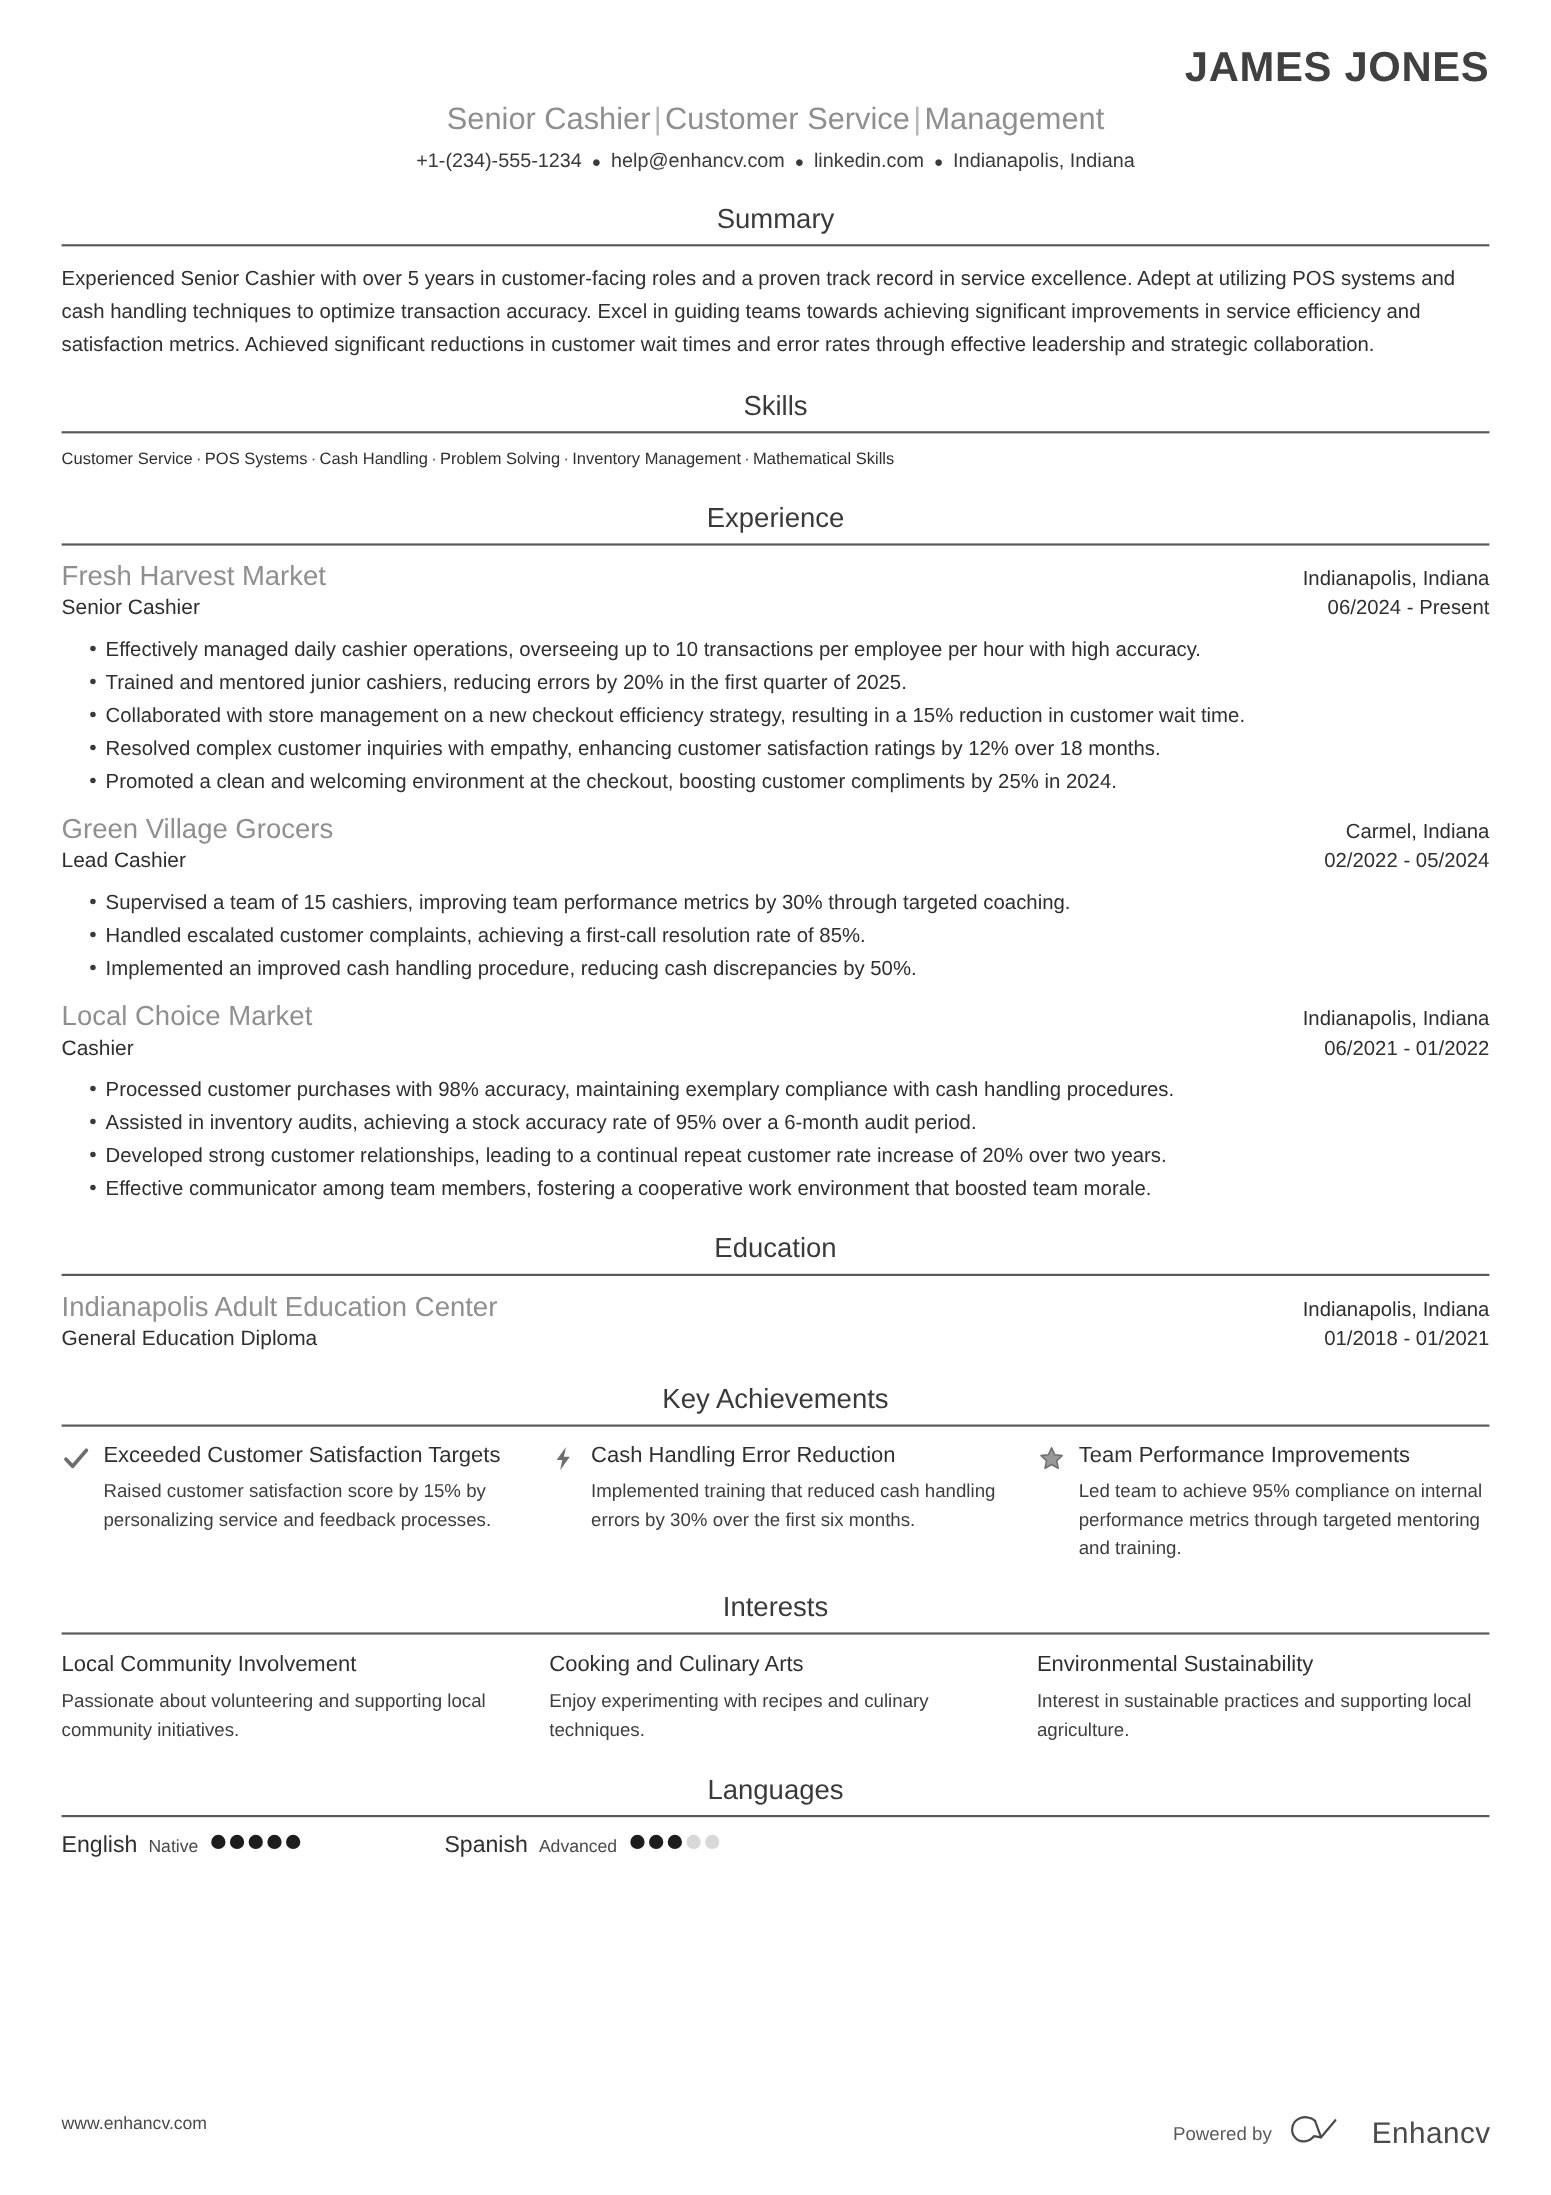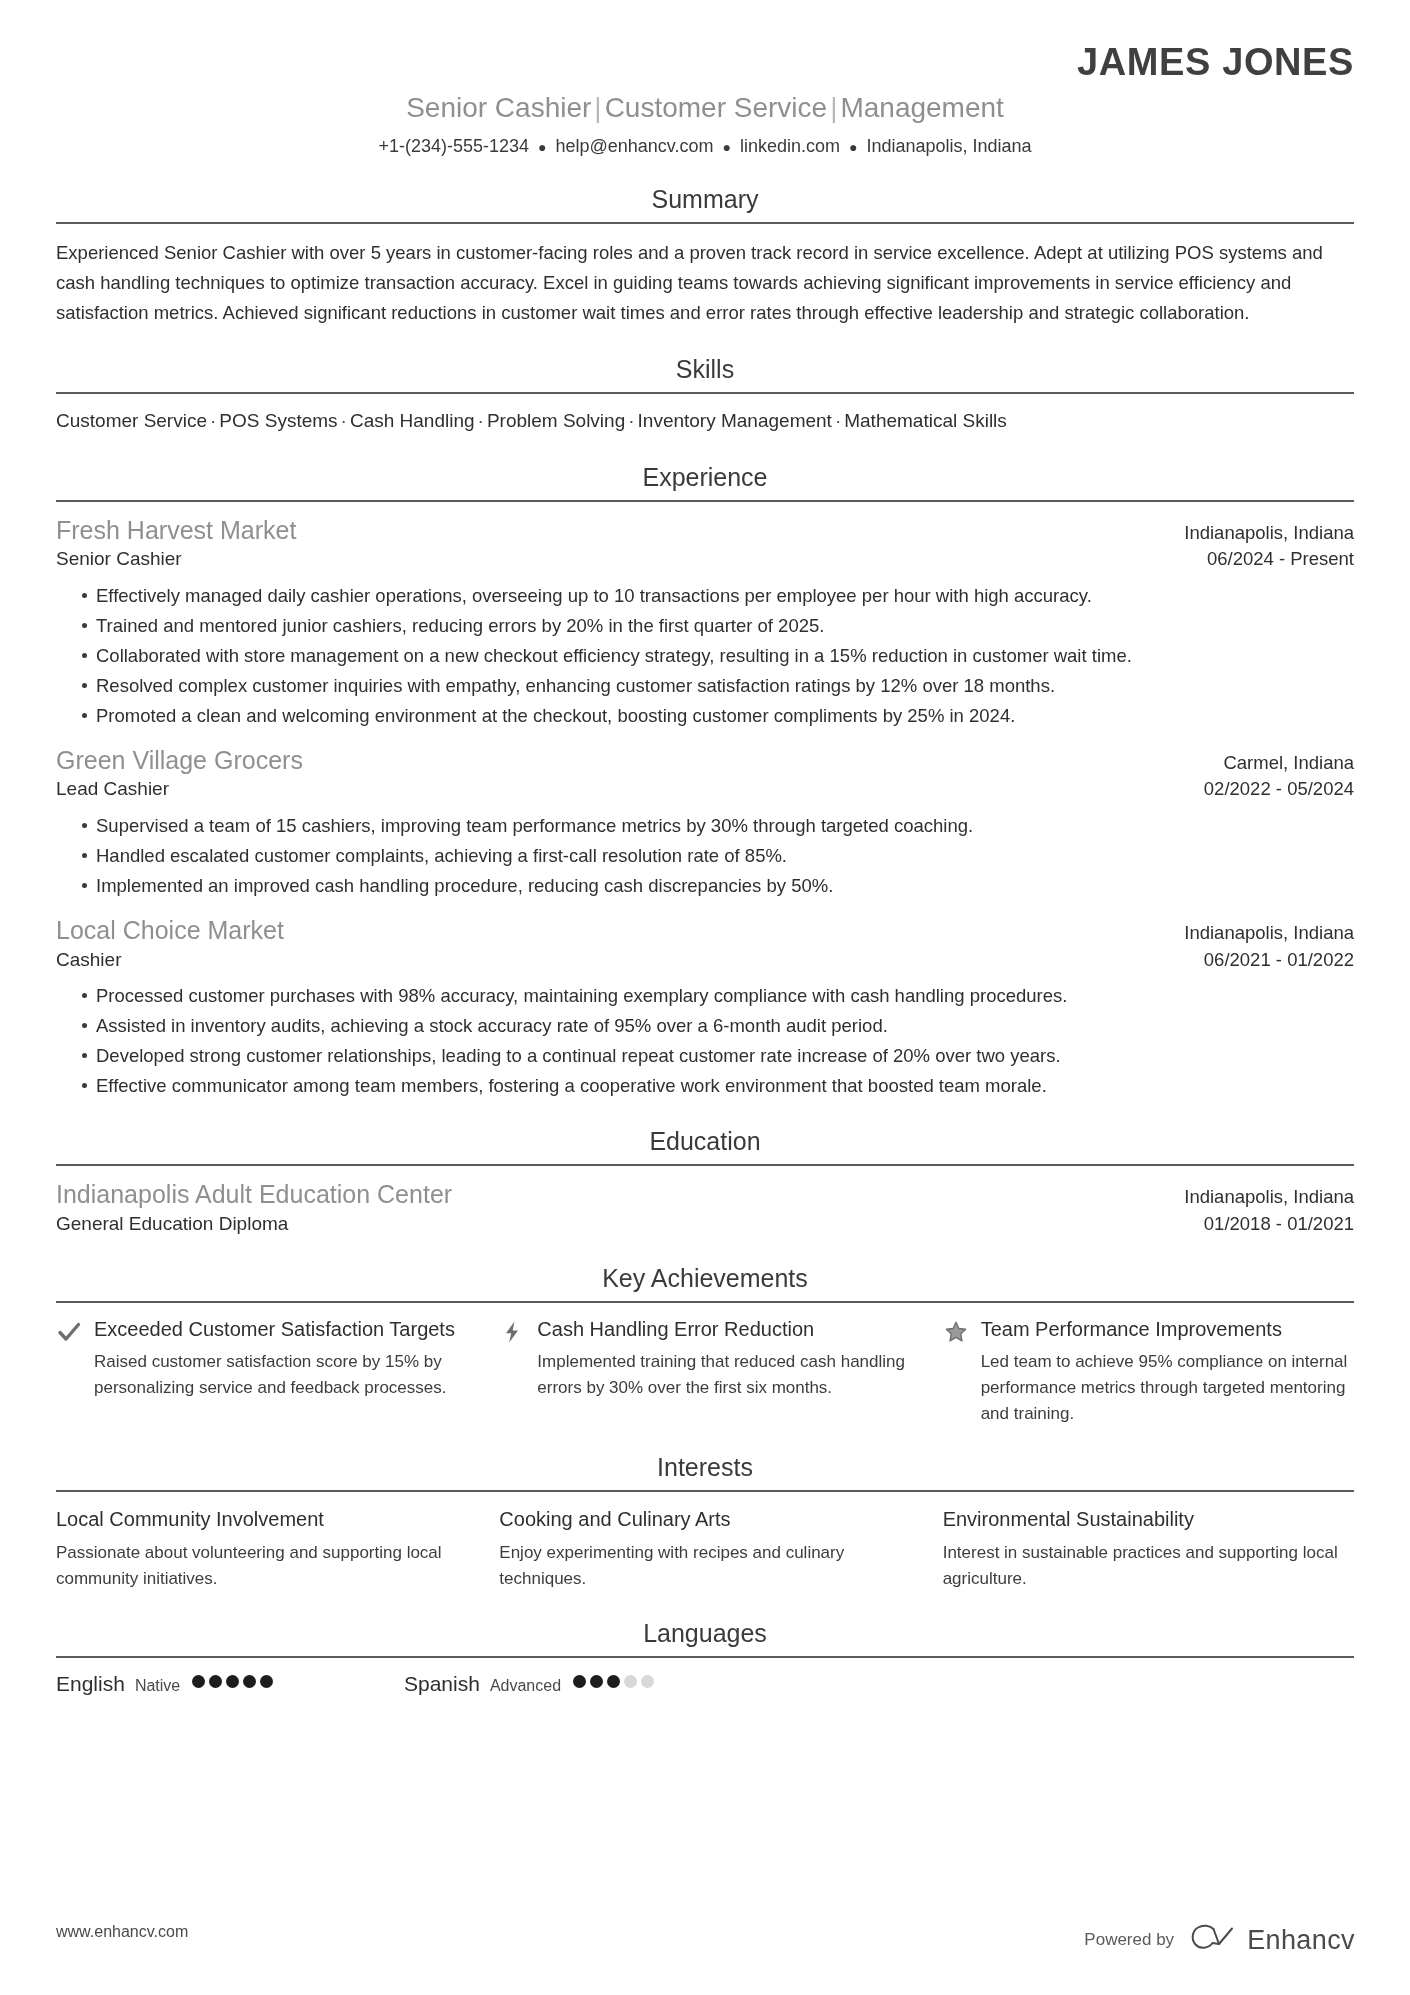--- a/index.html
+++ b/index.html
@@ -80,21 +80,21 @@
   .summary-text {
     font-size: 18.5px;
     line-height: 1.62;
     color: #2f2f2f;
     padding-top: 14px;
     text-align: left;
   }
 
   
   .skills-line {
-    font-size: 19px;
+    font-size: 15px;
     line-height: 1.5;
     color: #2f2f2f;
     padding-top: 13px;
   }
   .skills-line .sep {
     color: #4a4a4a;
     padding: 0 3px;
   }
 
   
@@ -267,21 +267,21 @@
     align-items: center;
     gap: 14px;
   }
   .powered-label {
     font-size: 17px;
     color: #5a5a5a;
   }
   .brand {
     display: flex;
     align-items: center;
-    gap: 7px;
+    gap: 25px;
   }
   .brand-name {
     font-size: 27px;
     color: #4a4a4a;
     letter-spacing: 0.4px;
   }
 </style>
 </head>
 <body>
 

